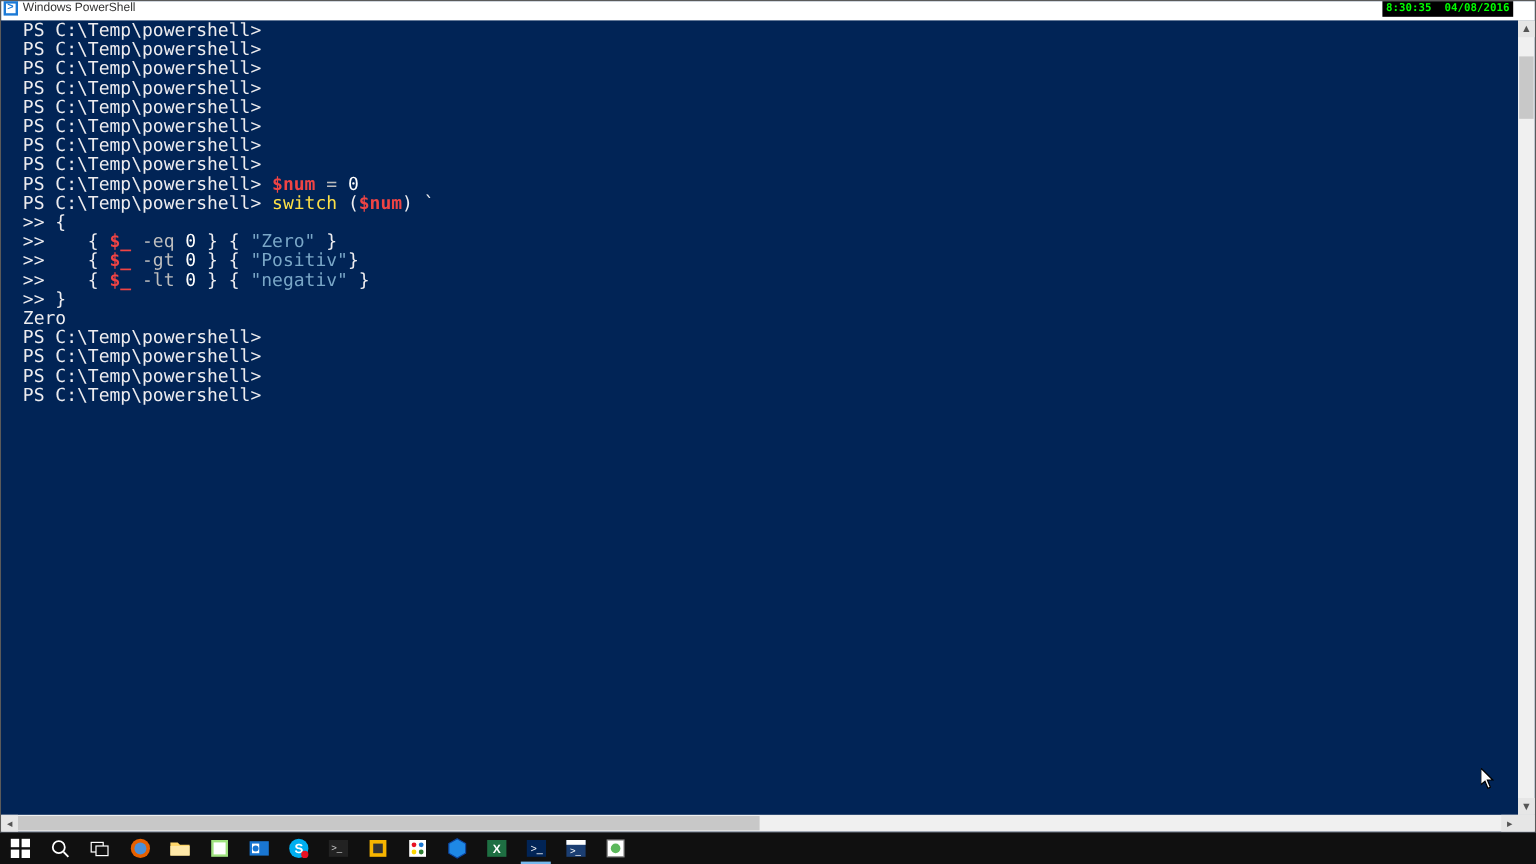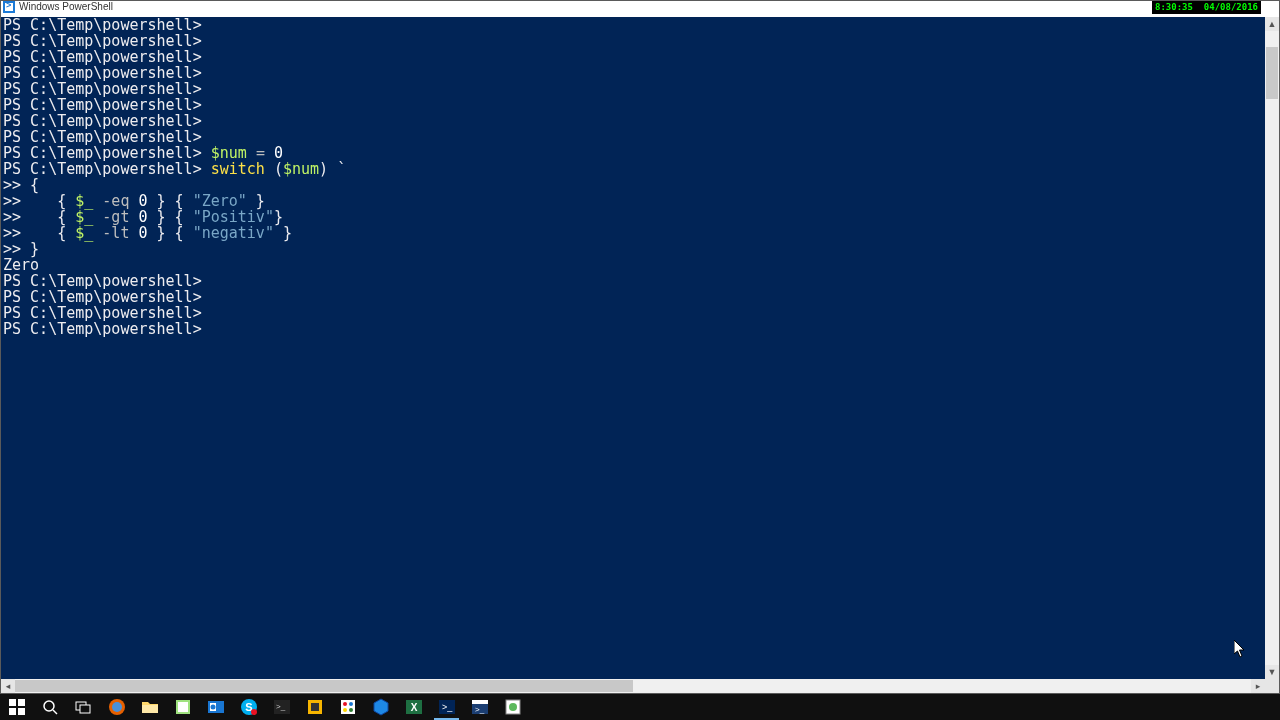--- a/index.html
+++ b/index.html
@@ -28,26 +28,26 @@
     content:">"; position:absolute; left:3px; top:-1px; color:#1c7ad6;
     font-size:9px; font-weight:bold; z-index:2;
   }
   .clock {
     position:absolute; right:18px; top:0; height:13px; padding:0 3px;
     background:#000; color:#00ff00; font:bold 9px/13px Consolas, monospace;margin-left:28px;
   }
 
   .term-wrap { flex:1; display:flex; background:#012456; }
   .term {
-    flex:1; padding:0 2px; font-family: Consolas, "Lucida Console", monospace;
+    flex:1; padding:0 18px; font-family: Consolas, "Lucida Console", monospace;
     font-size: 15px; line-height: 16px; color:#eeedf0; white-space: pre;
     overflow: hidden;
   }
   .prompt { color:#eeedf0; }
-  .cmd-var { color:#bef264; }   
+  .cmd-var { color:#ef4444;font-weight:bold; }   
   .cmd-kw  { color:#fde047; }   
   .cmd-op  { color:#bdbdbd; }   
   .cmd-num { color:#ffffff; }   
   .cmd-str { color:#7aa7c7; }   
   .cmd-pun { color:#eeedf0; }
   .cont    { color:#eeedf0; }
 
   .vscroll {
     width:14px; background:#f0f0f0; position:relative;
   }

